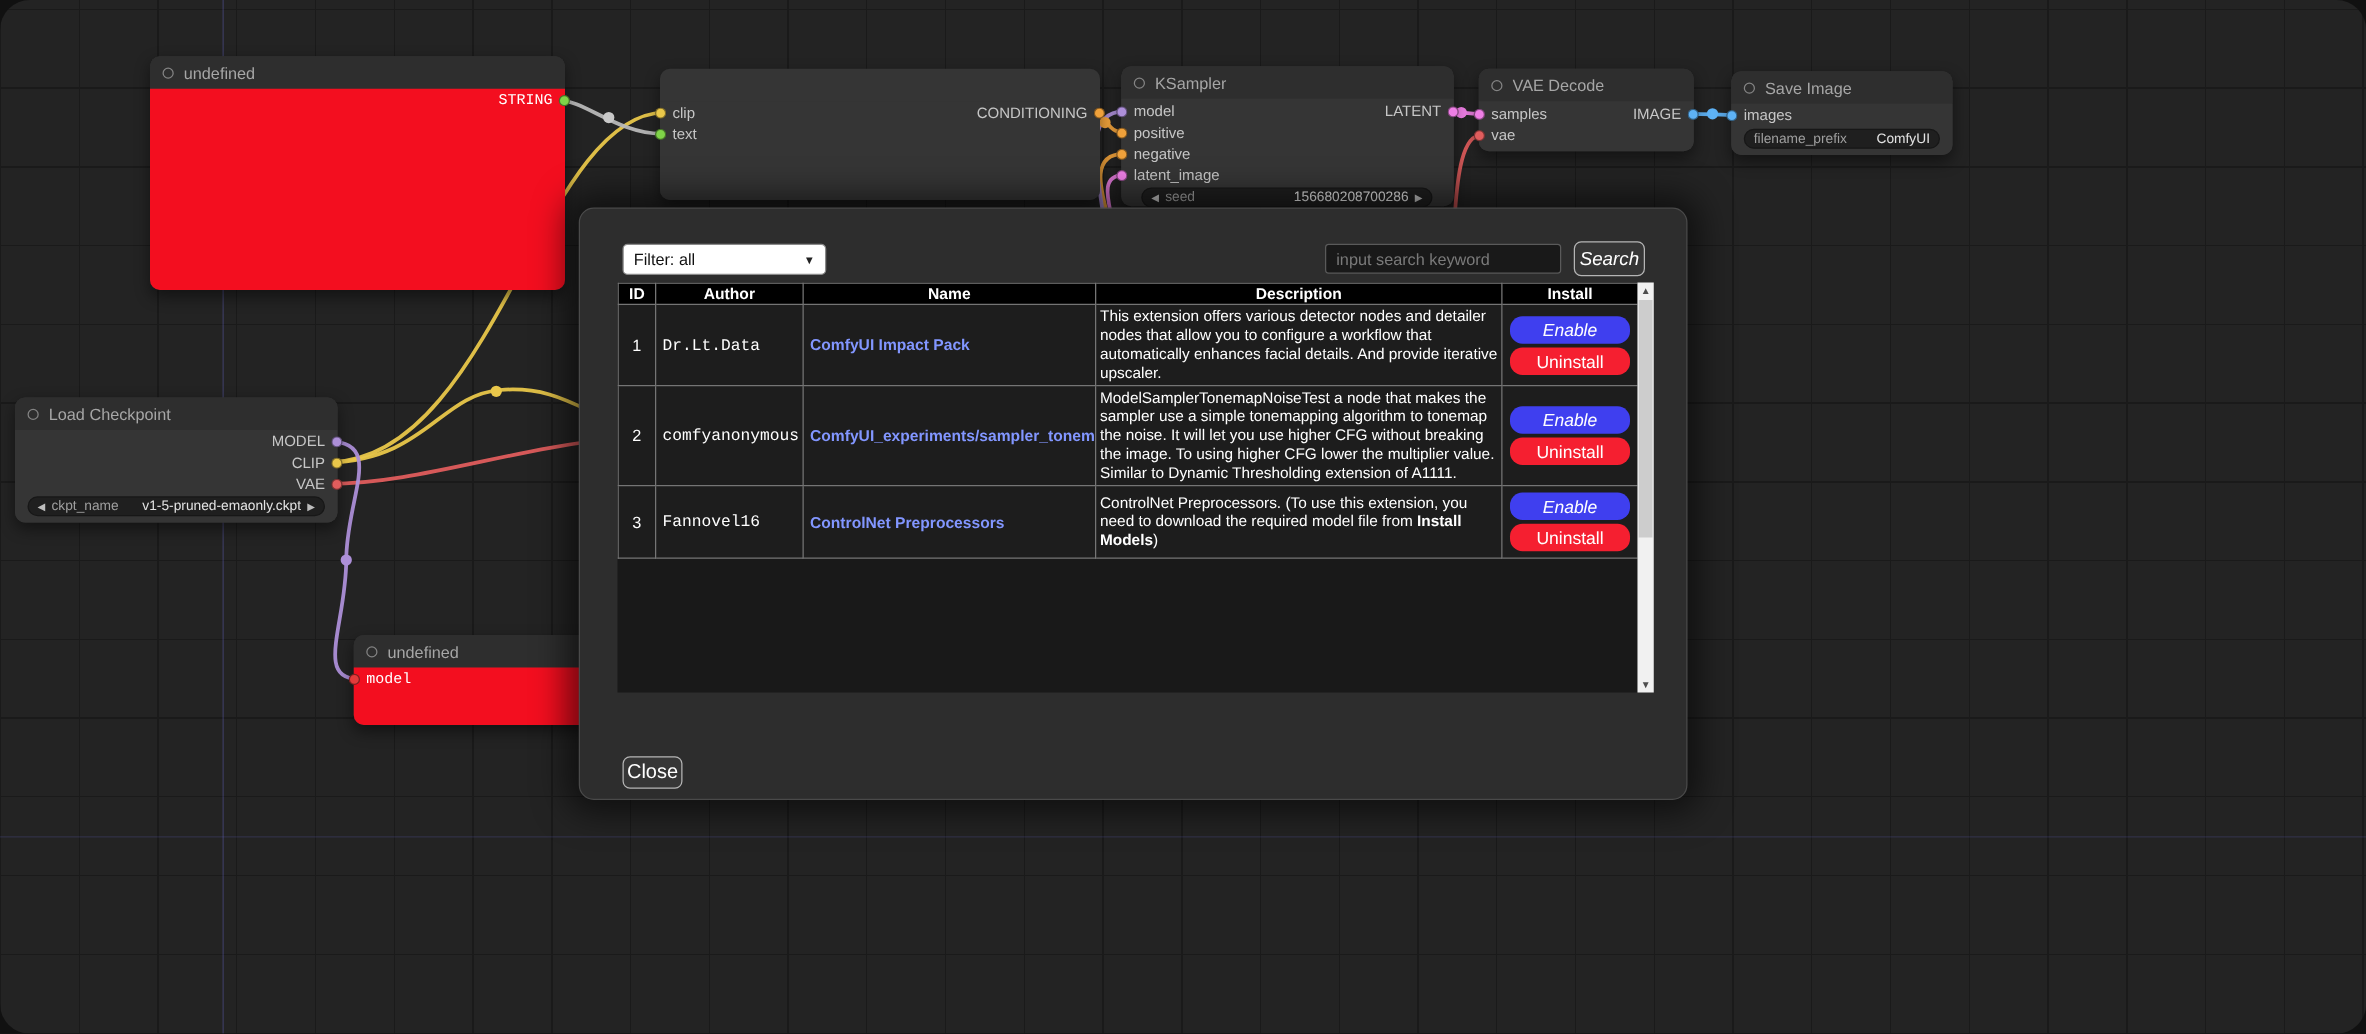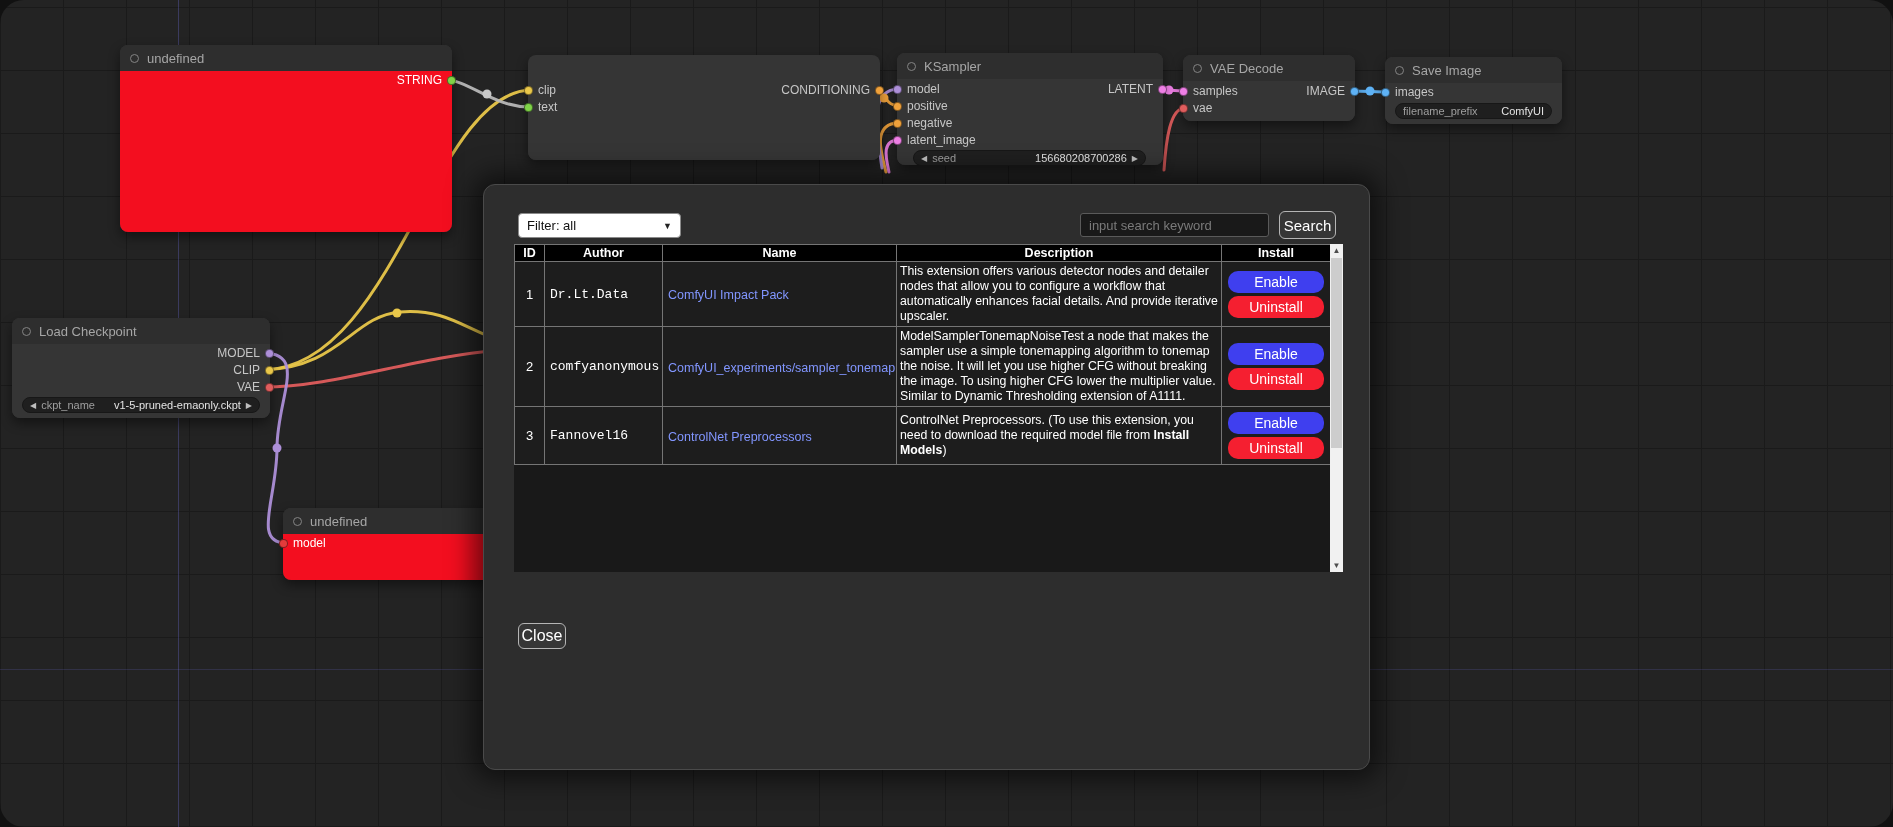--- a/index.html
+++ b/index.html
@@ -27,59 +27,59 @@
   
   .node{position:absolute;z-index:2;border-radius:8px;background:#353535;box-shadow:0 5px 12px rgba(0,0,0,.45);}
   .node-header{position:absolute;left:0;top:0;right:0;height:26px;background:#2e2e2e;border-radius:8px 8px 0 0;
     display:flex;align-items:center;gap:8px;padding:0 10px;}
   .hdot{width:9px;height:9px;border-radius:50%;border:1.5px solid #848484;background:transparent;flex:0 0 auto;}
   .node-title{font-size:13px;color:#a6a6a6;white-space:nowrap;overflow:hidden;}
   .node-body{position:absolute;left:0;top:26px;right:0;bottom:0;border-radius:0 0 8px 8px;background:#353535;}
   .node.error .node-body{background:var(--node-red);}
   .slot{position:absolute;height:14px;display:flex;align-items:center;gap:5px;font-size:12px;color:#c6c6c6;z-index:3;}
   .slot.in{left:-4px;} .slot.out{right:-4px;flex-direction:row-reverse;}
-  .node.error .slot{color:#fff;}
+  .node.error .slot{color:#fff;font-family:Liberation Mono, monospace;}
   .dot{width:9px;height:9px;border-radius:50%;border:1px solid rgba(0,0,0,.45);flex:0 0 auto;}
   .dot.model{background:var(--slot-model);} .dot.clip{background:var(--slot-clip);}
   .dot.vae{background:var(--slot-vae);} .dot.cond{background:var(--slot-conditioning);}
   .dot.latent{background:var(--slot-latent);} .dot.image{background:var(--slot-image);}
   .dot.string{background:var(--slot-string);} .dot.error-slot{background:var(--slot-error);}
   .widget{position:absolute;height:16px;background:#1f1f1f;border:1px solid #171717;border-radius:8px;
     display:flex;align-items:center;gap:5px;padding:0 7px;font-size:11px;color:#cfcfcf;z-index:3;}
   .wlabel{color:#9f9f9f;} .wvalue{margin-left:auto;color:#e3e3e3;white-space:nowrap;}
   .warrow{font-size:8px;color:#bdbdbd;flex:0 0 auto;}
 
   
-  .dialog{position:absolute;left:463px;top:184px;width:887px;height:586px;z-index:10;
+  .dialog{position:absolute;left:463px;top:166px;width:887px;height:474px;z-index:10;
     background:#2d2d2d;border:1px solid #4a4a4a;border-radius:12px;
-    box-shadow:0 0 26px 10px rgba(0,0,0,.55);margin-left:20px;}
+    box-shadow:0 0 26px 10px rgba(0,0,0,.55);}
   .filter{position:absolute;left:34px;top:28px;width:163px;height:25px;background:#fff;border:1px solid #8a8a8a;
     border-radius:4px;color:#111;font-size:13px;display:flex;align-items:center;justify-content:space-between;
     padding:0 8px;cursor:pointer;}
   .filter .caret{font-size:9px;color:#222;}
   .search{position:absolute;left:596px;top:28px;width:189px;height:24px;background:#191919;border:1px solid #5a5a5a;
     border-radius:3px;color:#ddd;font-size:13px;padding:0 8px;font-family:"Liberation Sans",sans-serif;}
   .search::placeholder{color:#7a7a7a;}
   .btn{background:#363636;border:1px solid #b5b5b5;border-radius:6px;color:#fff;cursor:pointer;
     font-family:"Liberation Sans",sans-serif;}
-  .btn-search{position:absolute;left:795px;top:26px;width:57px;height:28px;font-size:15px;}
+  .btn-search{position:absolute;left:795px;top:26px;width:57px;height:28px;font-size:15px;font-style:italic;}
   .btn-close{position:absolute;left:34px;top:438px;width:48px;height:26px;font-size:16px;}
   .table-wrap{position:absolute;left:30px;top:59px;width:816px;height:328px;background:#191919;overflow:hidden;}
   table{width:816px;border-collapse:collapse;table-layout:fixed;color:#fff;}
   th{background:#000;color:#fff;font-weight:bold;font-size:12.5px;height:17px;padding:0;border:1px solid #757575;}
   td{border:1px solid #757575;padding:2px 5px;vertical-align:middle;background:#1d1d1d;}
   td.c-id{text-align:center;font-size:13px;}
   td.c-author{font-size:13px;font-family:Liberation Mono, monospace;}
   td.c-name{white-space:nowrap;overflow:hidden;}
-  .ext-link{color:var(--link);font-weight:normal;font-size:12.5px;cursor:pointer;text-decoration:none;text-align:center;}
+  .ext-link{color:var(--link);font-weight:bold;font-size:12.5px;cursor:pointer;text-decoration:none;text-align:center;}
   td.c-desc{font-size:12.3px;line-height:15px;padding:2px 3px;}
   td.c-install{text-align:center;padding:2px 6px;}
   .ext-btn{display:block;margin:3px auto;width:96px;height:22px;border:none;border-radius:10px;color:#fff;
     font-size:14px;cursor:pointer;font-family:"Liberation Sans",sans-serif;}
-  .ext-btn.enable{background:var(--enable);}
+  .ext-btn.enable{background:var(--enable);font-style:italic;}
   .ext-btn.uninstall{background:var(--uninstall);}
   .sbar{position:absolute;left:846px;top:59px;width:13px;height:328px;background:#f1f1f1;}
   .sb-arrow{position:absolute;left:0;width:13px;height:13px;font-size:8px;color:#4d4d4d;text-align:center;line-height:13px;cursor:pointer;}
   .sb-arrow.up{top:0;} .sb-arrow.down{bottom:0;}
   .sb-thumb{position:absolute;left:1px;top:14px;width:11px;height:190px;background:#cdcdcd;cursor:pointer;}
 </style>
 </head>
 <body>
 
 <div id="screen">

